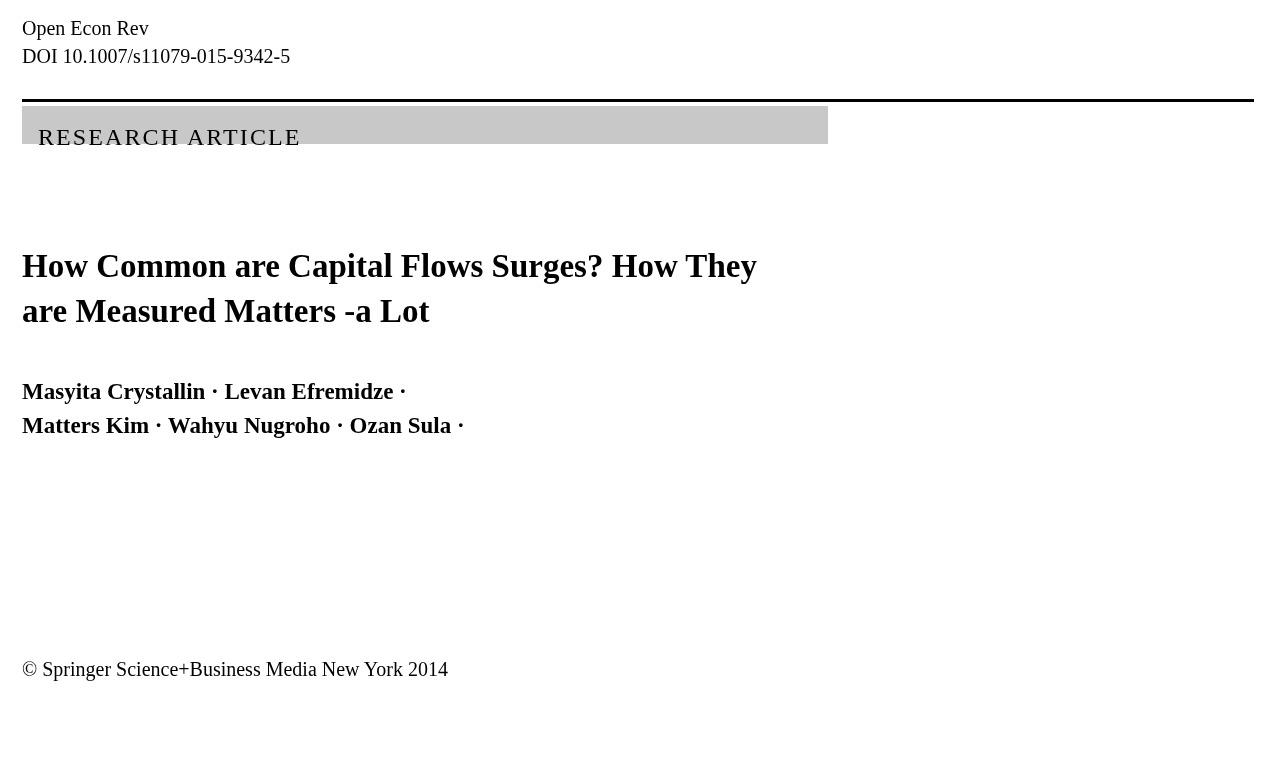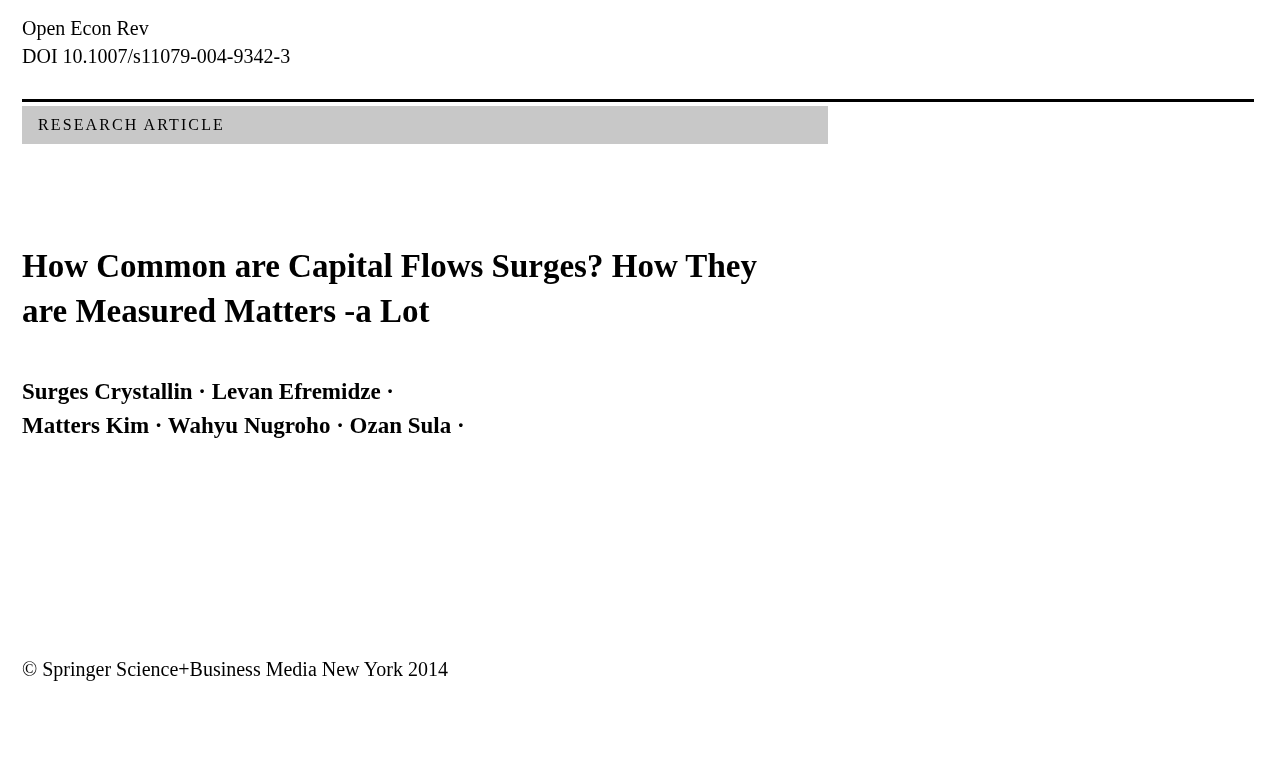--- a/index.html
+++ b/index.html
@@ -43,22 +43,22 @@
     position: absolute;
     left: 22px;
     top: 106px;
     width: 806px;
     height: 38px;
     background: #c8c8c8;
   }
   .article-type-text {
     position: absolute;
     left: 38px;
-    top: 113px;
-    font-size: 16px;
+    top: 125px;
+    font-size: 24px;
     letter-spacing: 2.1px;
     line-height: 24px;
   }
   .title {
     position: absolute;
     left: 22px;
     top: 222px;
     width: 900px;
     font-size: 33px;
     font-weight: bold;
@@ -87,33 +87,33 @@
     white-space: nowrap;
   }
 </style>
 </head>
 <body>
 
 <div class="page">
 
   <div class="journal-block">
     <div class="journal-line">Open Econ Rev</div>
-    <div class="journal-line">DOI 10.1007/s11079-004-9342-3</div>
+    <div class="journal-line">DOI 10.1007/s11079-015-9342-5</div>
   </div>
 
   <div class="rule"></div>
 
   <div class="article-type-band"></div>
   <div class="article-type-text">RESEARCH ARTICLE</div>
 
   <div class="title">
     <div>How Common are Capital Flows Surges? How They</div>
     <div>are Measured Matters -a Lot</div>
   </div>
 
   <div class="authors">
-    <div class="author-line">Surges Crystallin · Levan Efremidze ·</div>
+    <div class="author-line">Masyita Crystallin · Levan Efremidze ·</div>
     <div class="author-line">Matters Kim · Wahyu Nugroho · Ozan Sula ·</div>
   </div>
 
   <div class="copyright">© Springer Science+Business Media New York 2014</div>
 
 </div>
 
 </body></html>

